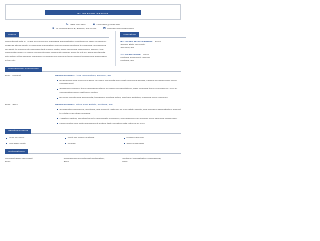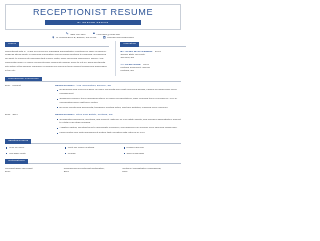--- a/index.html
+++ b/index.html
@@ -124,21 +124,20 @@
   .cert { font-size:2.4px; line-height:1.52; color:#4d4d4d; }
   .sp-sk { margin-top:2.6px; }
   .sp-ce { margin-top:2.4px; }
 </style>
 </head>
 <body>
 
 <div class="page">
 
   <div class="hdr-box">
-    <div class="hdr-title">RECEPTIONIST RESUME</div>
     <div class="hdr-bar">By RESUME GENIUS</div>
   </div>
 
   <div class="contact">
     <div class="contact-row">
       <span class="ci">
         <span class="ci-ico">
           <svg viewBox="0 0 16 16">
               <path d="M3.6 1.2 1.6 3c-.5.5-.5 1.2-.3 1.9.6 2 2 4 3.6 5.6 1.6 1.6 3.6 3 5.6 3.6.7.2 1.4.2 1.9-.3l1.8-2c.3-.3.2-.8-.1-1l-2.6-1.7c-.3-.2-.7-.1-1 .1l-1 1c-1.5-.8-2.9-2.2-3.7-3.7l1-1c.2-.3.3-.7.1-1L4.6 1.3c-.2-.3-.7-.4-1-.1z"></path>
             </svg>

